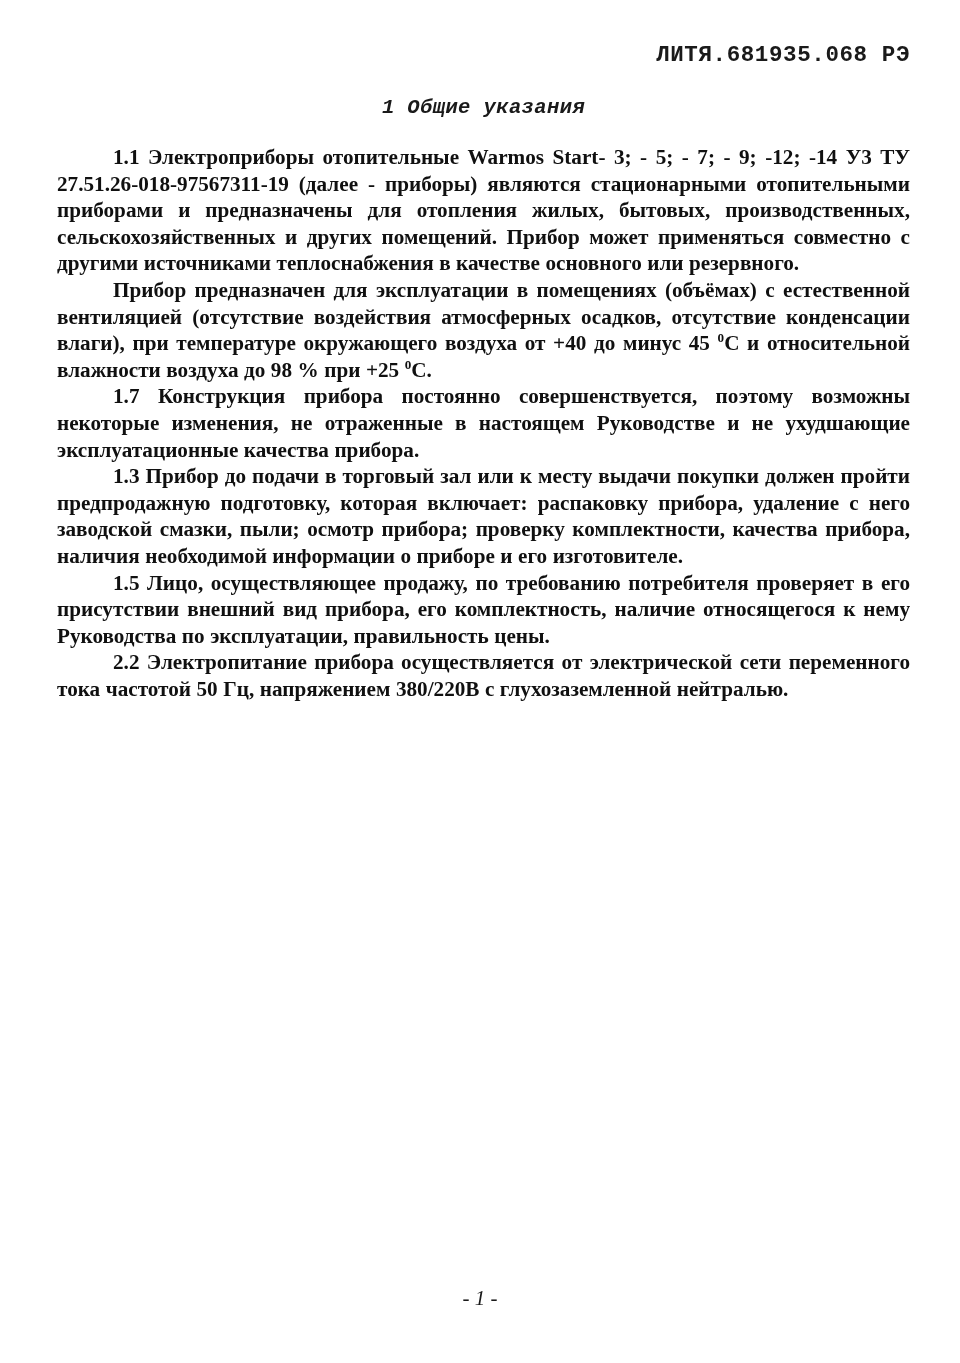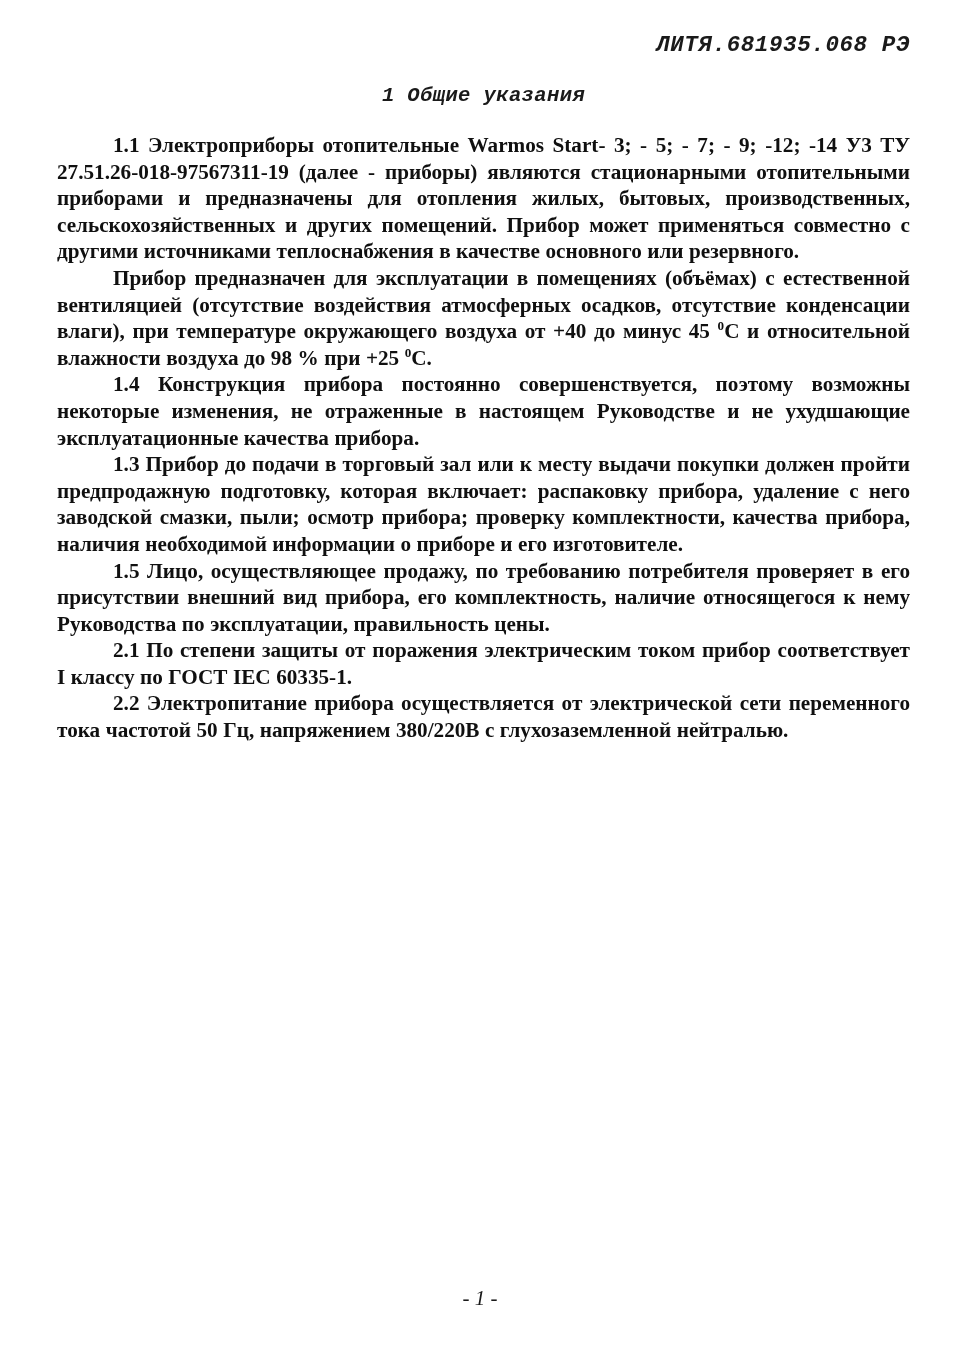--- a/index.html
+++ b/index.html
@@ -16,25 +16,24 @@
     background: #ffffff;
     box-sizing: border-box;
     overflow: hidden;
     font-family: "Liberation Serif", "DejaVu Serif", serif;
     color: #121212;
   }
 
   
   .doc-header {
     position: absolute;
-    top: 32px;
+    top: 42px;
     right: 50px;
     font-family: "Liberation Mono", "DejaVu Sans Mono", monospace;
     font-weight: bold;
-    font-style: italic;
     font-size: 22.5px;
     letter-spacing: 0.6px;
     color: #1a1a1a;
     white-space: nowrap;
   }
 
   
   .content {
     position: absolute;
     left: 57px;
@@ -44,21 +43,21 @@
 
   
   .section-heading {
     font-family: "Liberation Mono", "DejaVu Sans Mono", monospace;
     font-weight: bold;
     font-style: italic;
     font-size: 20.5px;
     letter-spacing: 0.4px;
     text-align: center;
     color: #1a1a1a;
-    margin: 0;
+    margin: 12px;
     padding: 0;
   }
 
   .heading-1-wrap { margin-top: 0px; margin-bottom: 25px; }
   .heading-2-wrap { margin-top: 42px; margin-bottom: 27px; }
 
   
   p.para {
     font-family: "Liberation Serif", "DejaVu Serif", serif;
     font-weight: bold;
@@ -103,32 +102,31 @@
   <div class="content">
 
     <div class="heading-1-wrap">
       <h2 class="section-heading">1 Общие указания</h2>
     </div>
 
     <p class="para">1.1 Электроприборы отопительные Warmos Start- 3; - 5; - 7; - 9; -12; -14 У3 ТУ 27.51.26-018-97567311-19 (далее - приборы) являются стационарными отопительными приборами и предназначены для отопления жилых, бытовых, производственных, сельскохозяйственных и других помещений. Прибор может применяться совместно с другими источниками теплоснабжения в качестве основного или резервного.</p>
 
     <p class="para"><span>Прибор предназначен для эксплуатации в помещениях (объёмах) с естественной вентиляцией (отсутствие воздействия атмосферных осадков, отсутствие конденсации влаги),  при температуре окружающего воздуха от +40 до минус 45 </span><sup class="deg">0</sup><span>С и относительной влажности воздуха до 98 % при +25 </span><sup class="deg">0</sup><span>С.</span></p>
 
-    <p class="para">1.4 Конструкция прибора постоянно совершенствуется, поэтому возможны некоторые изменения, не отраженные в настоящем Руководстве и не ухудшающие эксплуатационные качества прибора.</p>
+    <p class="para">1.7 Конструкция прибора постоянно совершенствуется, поэтому возможны некоторые изменения, не отраженные в настоящем Руководстве и не ухудшающие эксплуатационные качества прибора.</p>
 
     <p class="para">1.3 Прибор до подачи в торговый зал или к месту выдачи покупки должен пройти предпродажную подготовку, которая включает: распаковку прибора, удаление с него заводской смазки, пыли; осмотр прибора; проверку комплектности, качества прибора, наличия необходимой информации о приборе и его изготовителе.</p>
 
 
     <p class="para">1.5 Лицо, осуществляющее продажу, по требованию потребителя проверяет в его присутствии внешний вид прибора, его комплектность, наличие относящегося к нему Руководства по эксплуатации, правильность цены.</p>
 
 
 
 
 
-    <p class="para">2.1 По степени защиты от поражения электрическим током прибор соответствует I классу по ГОСТ IEC 60335-1.</p>
 
     <p class="para">2.2 Электропитание прибора осуществляется от электрической сети переменного тока частотой 50 Гц, напряжением 380/220В с глухозаземленной нейтралью.</p>
 
   </div>
 
   <div class="page-number">- 1 -</div>
 
 </div>
 
 </body></html>

